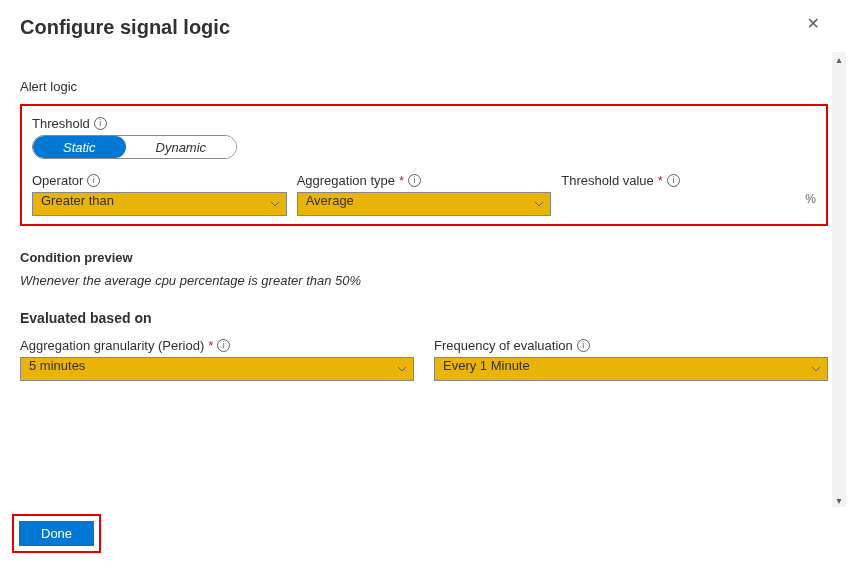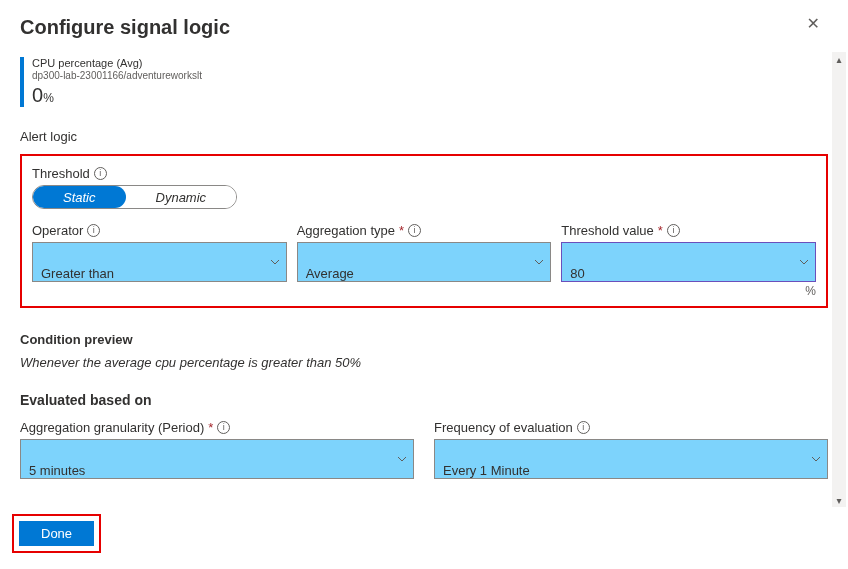--- a/index.html
+++ b/index.html
@@ -114,26 +114,26 @@
   }
   .row-2 {
     display: grid;
     grid-template-columns: 1fr 1fr;
     gap: 20px;
     align-items: start;
   }
   .select-box {
     position: relative;
     border: 1px solid #8a8886;
-    height: 40px;
+    height: 24px;
     display: flex;
-    align-items: flex-end;
+    align-items: flex-start;
     padding: 0 20px 0 8px;
     font-size: 13px;
-    background: #7dd3fc;
+    background: #eab308;
     cursor: pointer;
   }
   .select-box.purple { border-color: #6b4fbb; }
   .chev {
     position: absolute;
     right: 6px;
     top: 50%;
     transform: translateY(-50%);
     pointer-events: none;
   }
@@ -205,27 +205,20 @@
 <body>
 
 <div class="panel">
 
   <span class="close-x">✕</span>
 
   <h1 class="title">Configure signal logic</h1>
 
   <div class="metric-bar">
     <div class="metric-accent"></div>
-    <div class="metric-body">
-      <div class="metric-title">CPU percentage (Avg)</div>
-      <div class="metric-sub">dp300-lab-23001166/adventureworkslt</div>
-      <div class="metric-value">
-        <span>0</span><span class="metric-unit">%</span>
-      </div>
-    </div>
   </div>
 
   <div class="section-label">Alert logic</div>
 
   <div class="red-box alert-box">
 
     <div class="field-label">
       <span>Threshold</span>
       <span class="info-icon">i</span>
     </div>
@@ -267,28 +260,20 @@
           </span>
         </div>
       </div>
 
       <div>
         <div class="field-label">
           <span>Threshold value</span>
           <span class="req">*</span>
           <span class="info-icon">i</span>
         </div>
-        <div class="select-box purple">
-          <span>80</span>
-          <span class="chev">
-            <svg width="10" height="6" viewBox="0 0 10 6">
-                <path d="M1 1 L5 5 L9 1" stroke="#605e5c" stroke-width="1" fill="none"></path>
-              </svg>
-          </span>
-        </div>
         <div class="suffix-pct">%</div>
       </div>
     </div>
   </div>
 
   <div class="subhead">Condition preview</div>
   <div class="preview-text">Whenever the average cpu percentage is greater than 50%</div>
 
   <div class="eval-head">Evaluated based on</div>
 

